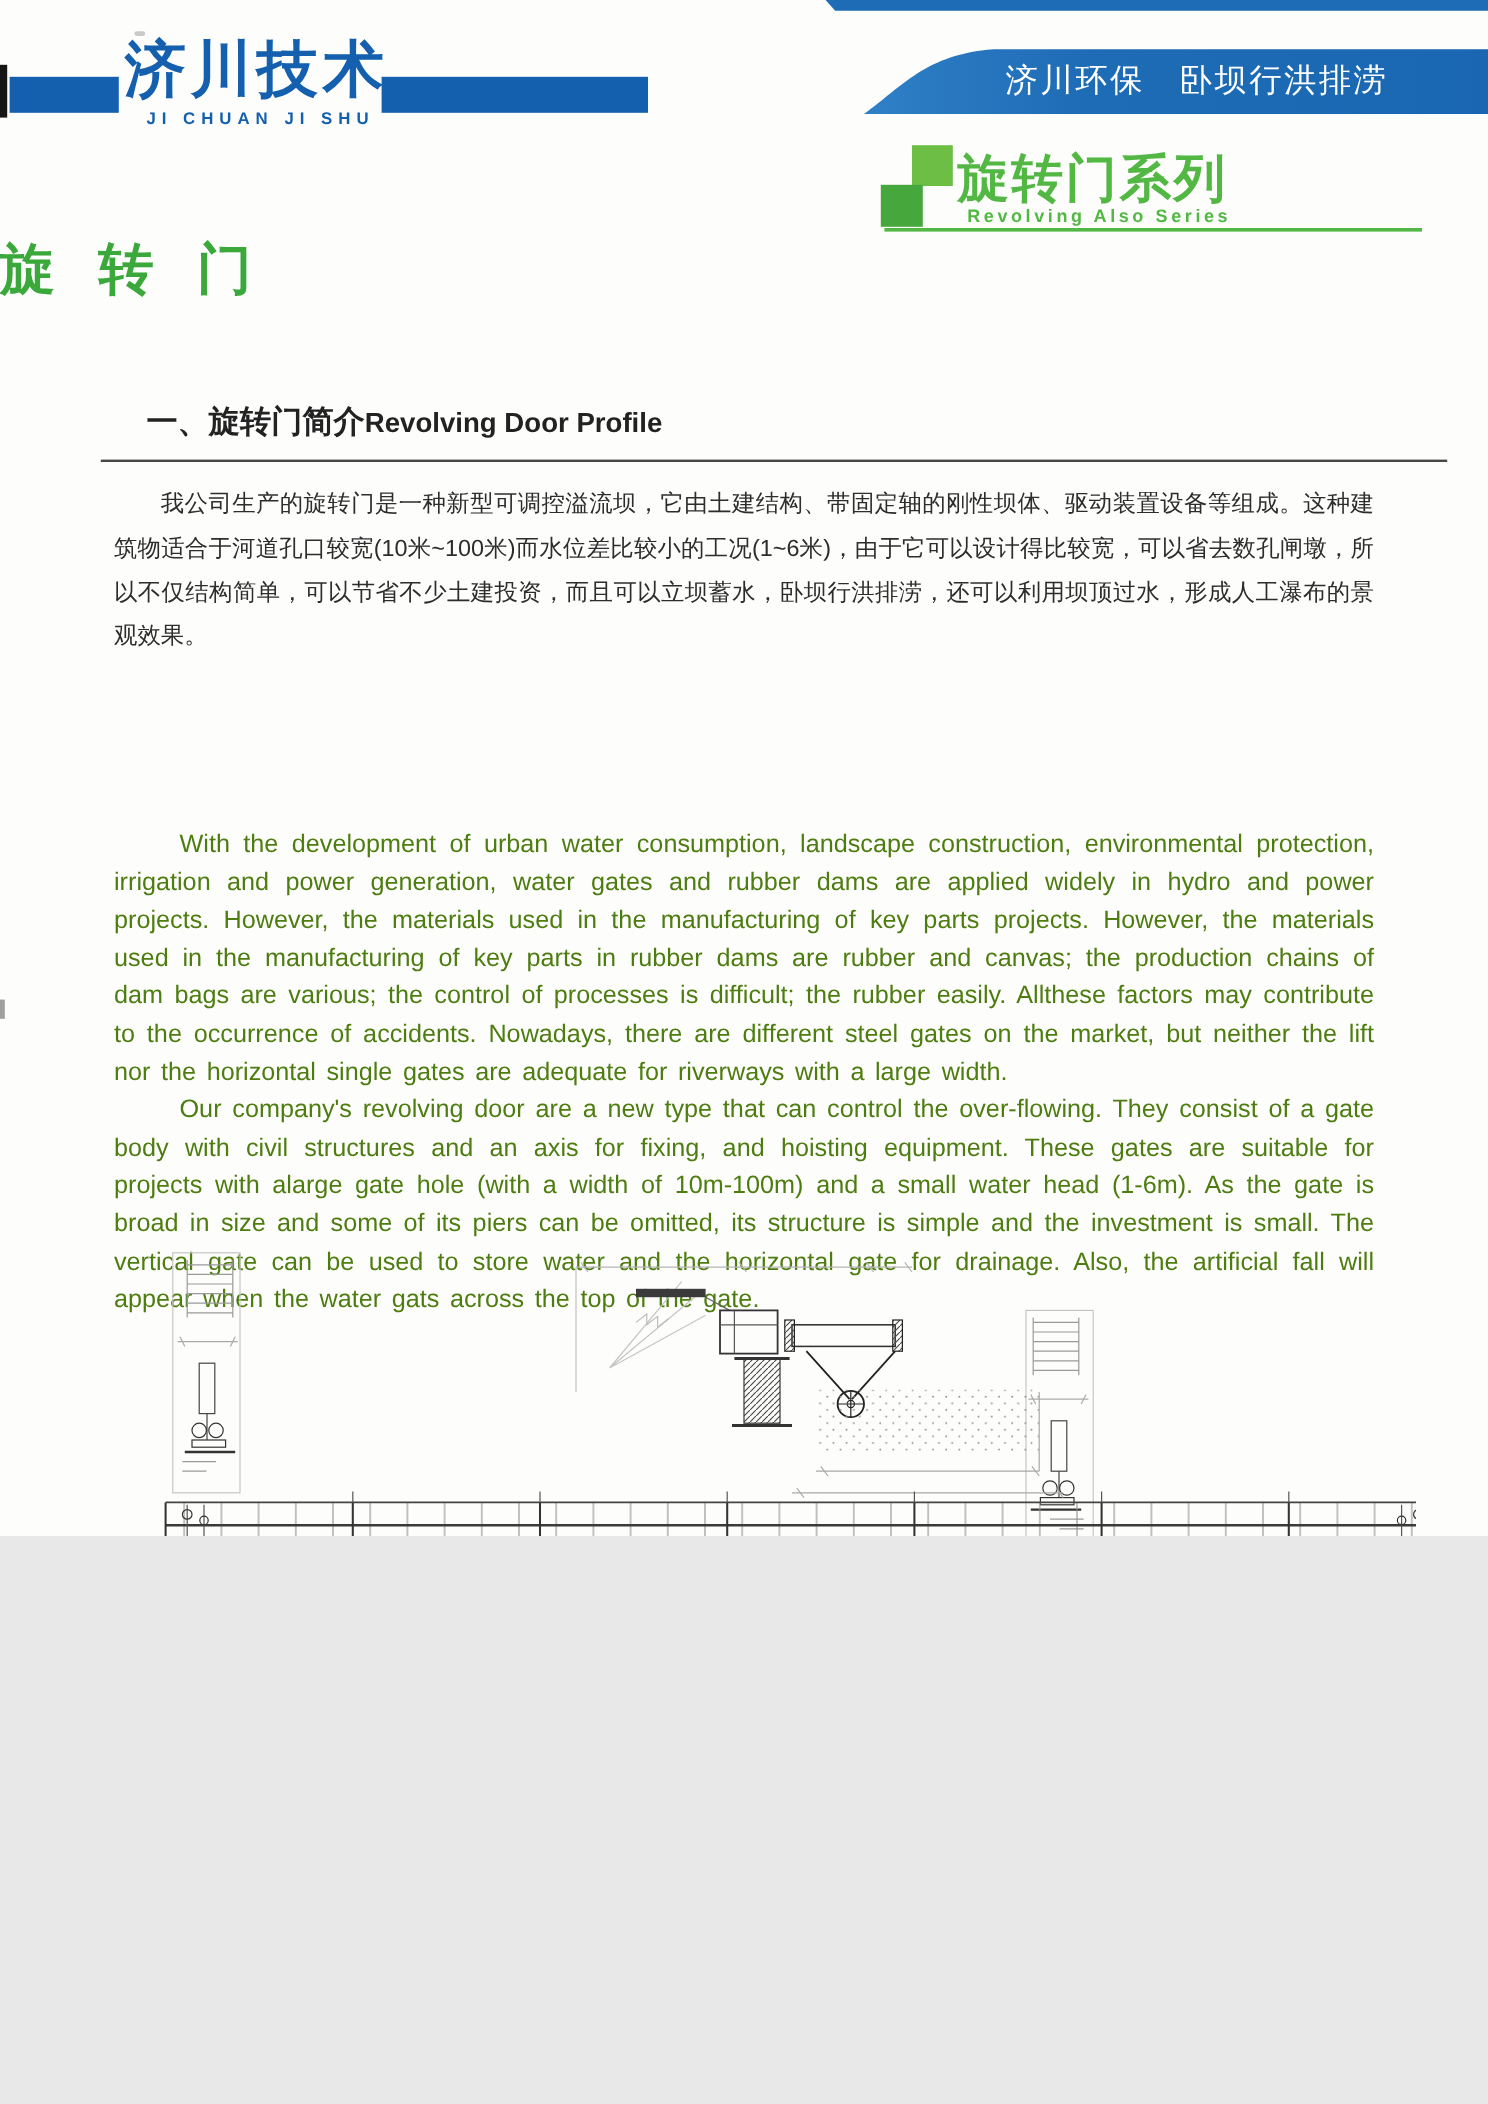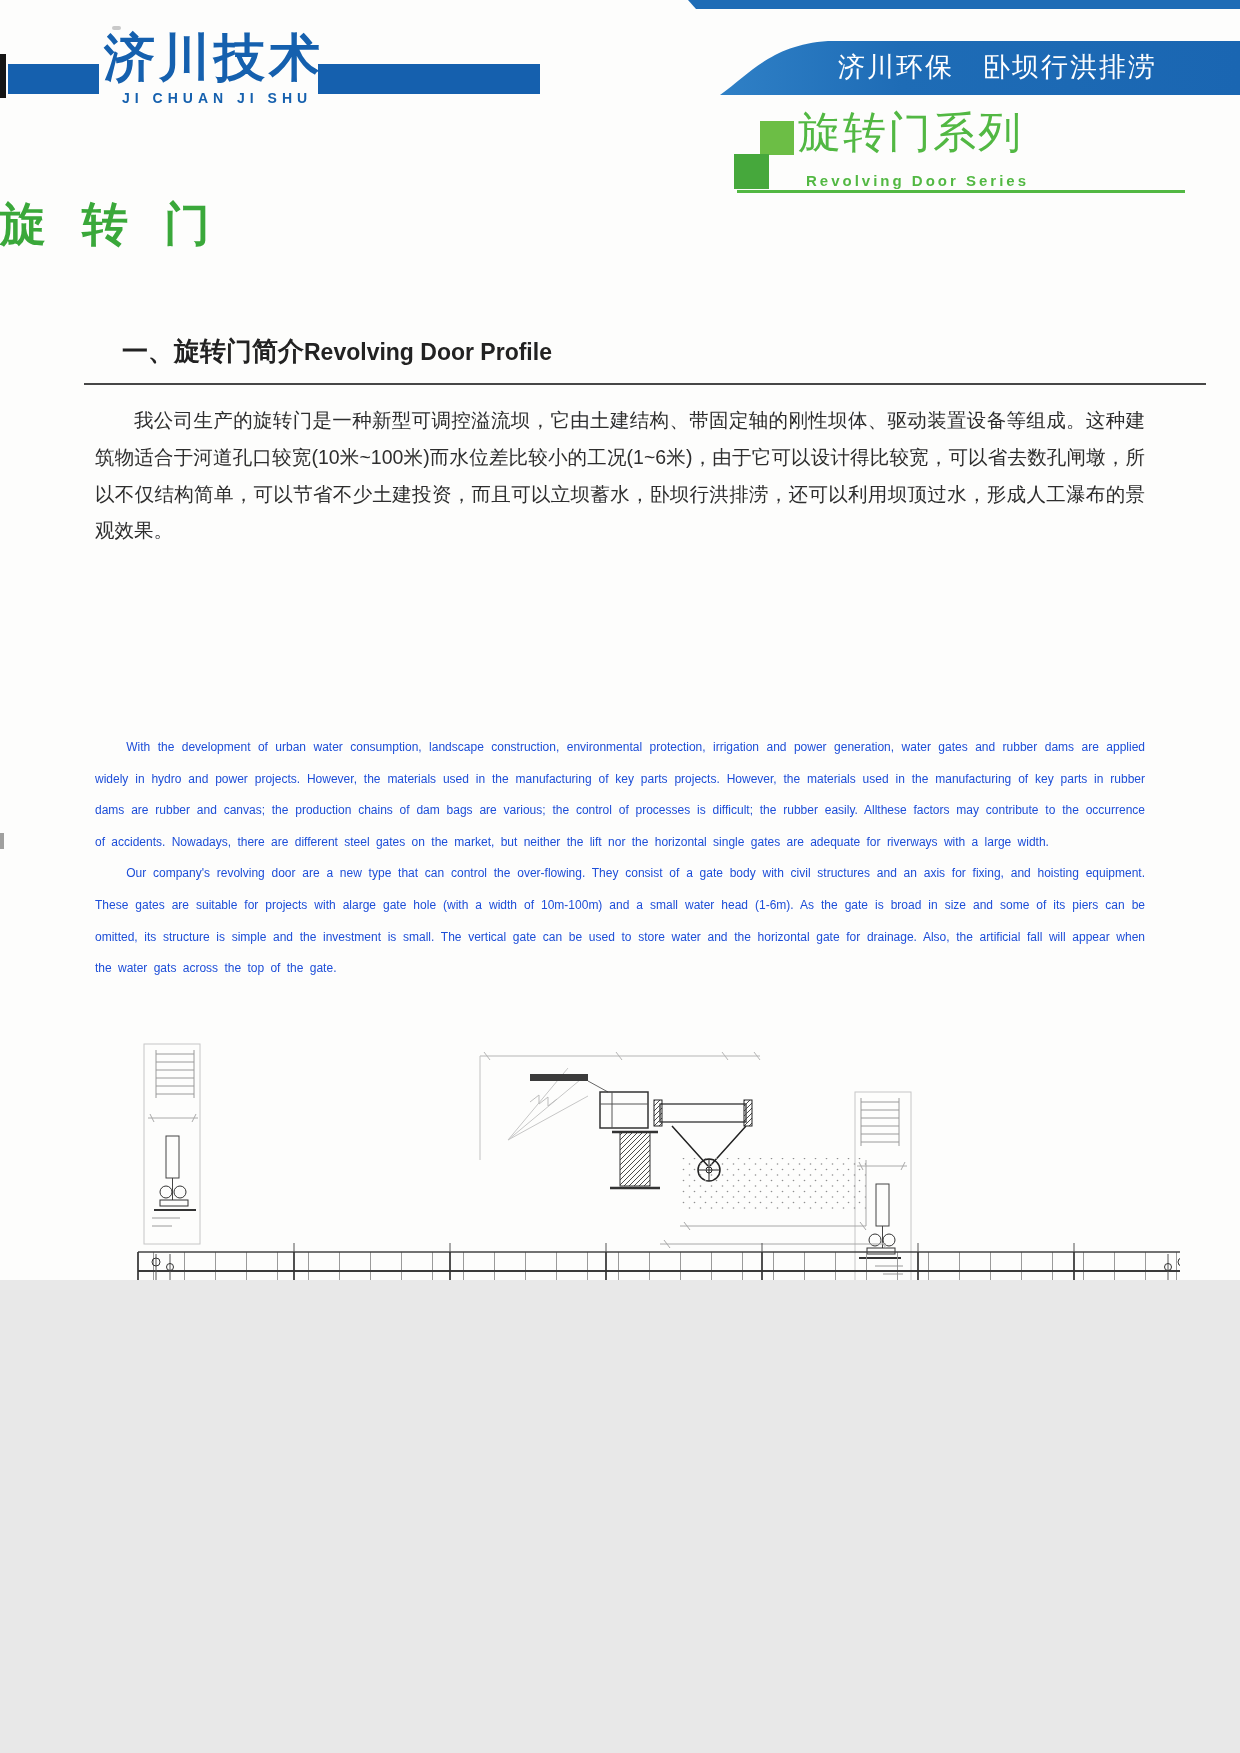--- a/index.html
+++ b/index.html
@@ -28,21 +28,21 @@
   .banner-svg { position:absolute; left:600px; top:0; width:640px; height:100px; }
   .slogan {
     position:absolute; left:838px; top:49px; font-size:27px; color:#ffffff;
     letter-spacing:2px; white-space:nowrap;
   }
   
   .sq { position:absolute; }
   .sq.light { left:760px; top:121px; width:34px; height:34px; background:#6cbe45; }
   .sq.dark  { left:734px; top:154px; width:35px; height:35px; background:#46a83c; }
   .series-cn {
-    position:absolute; left:798px; top:104px; font-size:43px; font-weight:normal;
+    position:absolute; left:798px; top:120px; font-size:43px; font-weight:bold;
     color:#52b843; letter-spacing:2px; white-space:nowrap;
   }
   .series-en {
     position:absolute; left:806px; top:172px; font-size:15px; font-weight:bold;
     color:#52b843; letter-spacing:3px; white-space:nowrap;
   }
   .series-underline { position:absolute; left:737px; top:190px; width:448px; height:3px; background:#52b843; }
   
   .title-cn {
     position:absolute; left:0; top:194px; width:1110px; 
@@ -59,21 +59,21 @@
   .section-heading .en { font-size:23px; font-weight:bold; color:#222; }
   .section-rule { position:absolute; left:84px; top:383px; width:1122px; height:2px; background:#474747; }
   
   .cn-body {
     position:absolute; left:95px; top:402px; width:1050px;
     font-size:19.5px; line-height:36.8px; text-align:justify; color:#2d2d2d;
   }
   .cn-body p { text-indent:2em; margin:0; }
   .en-body {
     position:absolute; left:95px; top:688px; width:1050px;
-    font-size:12px; line-height:31.6px; text-align:justify; color:#1d4ed8; word-spacing:3px;margin-top:44px;
+    font-size:21px; line-height:31.6px; text-align:justify; color:#4d7c0f; word-spacing:3px;
   }
   .en-body p { text-indent:2.6em; margin:0; }
   
   .drawing-svg { position:absolute; left:60px; top:1040px; width:1120px; height:450px; }
   
   .page-number {
     position:absolute; left:0; top:1584px; width:100%; text-align:center;
     font-size:19px; color:#333; letter-spacing:8px;
   }
   .sea-svg { position:absolute; left:0; top:1594px; width:1240px; height:159px; }
@@ -101,21 +101,21 @@
       </linearGradient>
     </defs>
     <path d="M88 0 L640 0 L640 9 L96 9 Z" fill="#1e6cb6"></path>
     <path d="M120 95 C152 72 172 45 228 41 L640 41 L640 95 Z" fill="url(#bannerGrad)"></path>
   </svg>
   <div class="slogan">济川环保　卧坝行洪排涝</div>
 
   <div class="sq light"></div>
   <div class="sq dark"></div>
   <div class="series-cn">旋转门系列</div>
-  <div class="series-en">Revolving Door Series</div>
+  <div class="series-en">Revolving Also Series</div>
   <div class="series-underline"></div>
 
   <div class="title-cn">旋 转 门</div>
 
   <div class="section-heading">
     <span class="cn">一、旋转门简介</span><span class="en">Revolving Door Profile</span>
   </div>
   <div class="section-rule"></div>
 
   <div class="cn-body">

